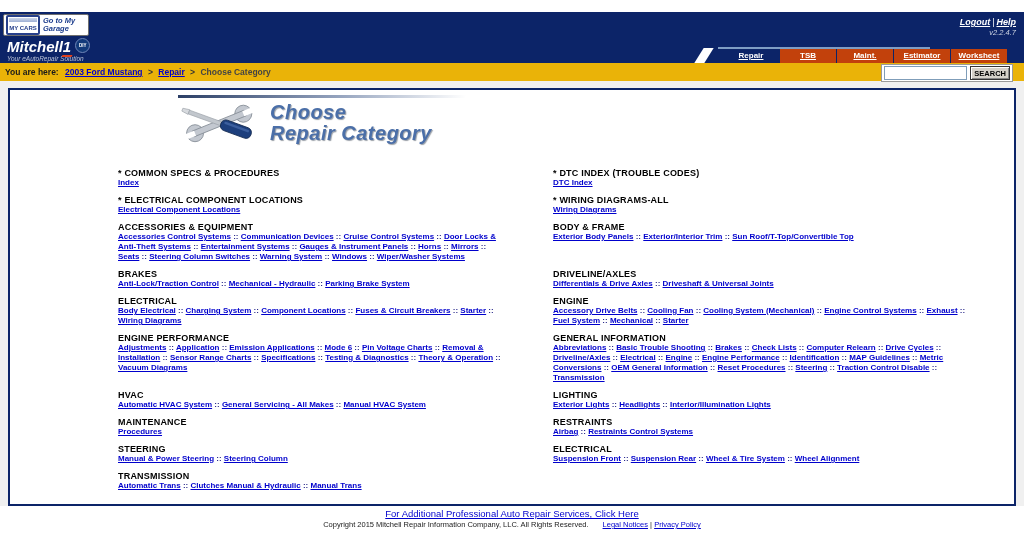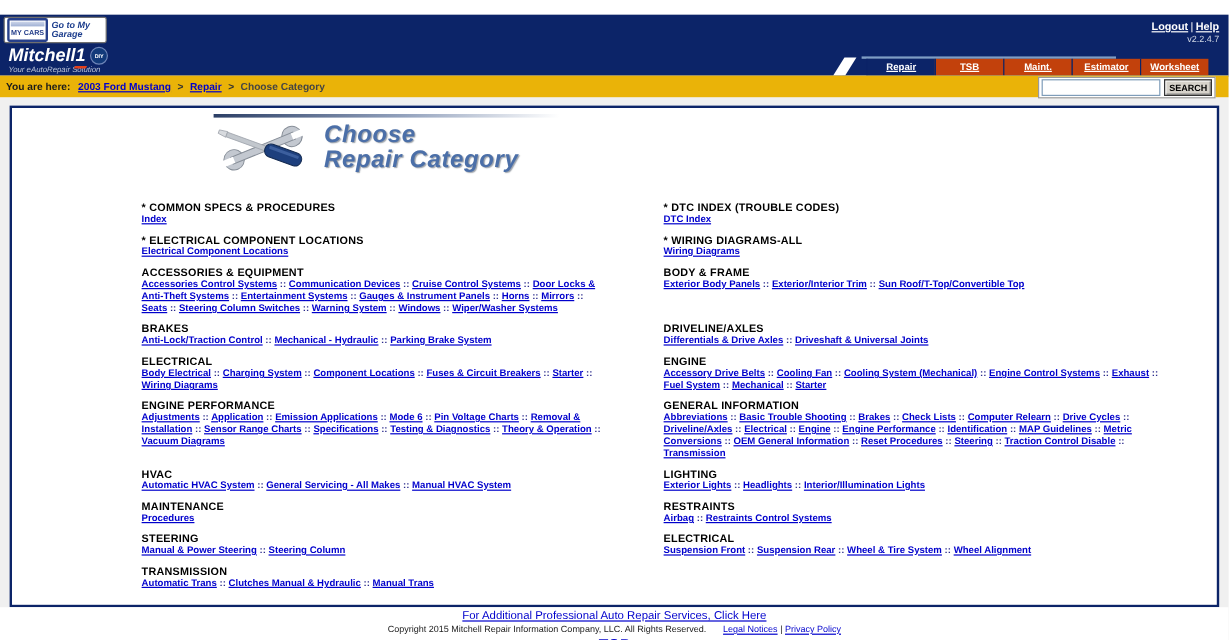--- a/index.html
+++ b/index.html
@@ -8,26 +8,26 @@
 
   
   .topnav{position:absolute;top:0;left:0;width:100%;height:51px;background:#0c2468;}
   .garage-btn{position:absolute;top:2px;left:3px;height:22px;background:#fff;border:1px solid #6f6f6f;
     border-radius:2px;display:flex;align-items:center;gap:3px;padding:1px 5px 1px 2px;cursor:pointer;box-sizing:border-box;}
   .plate{width:30px;height:16px;border:2px solid #27408b;border-radius:2px;background:#fff;position:relative;
     display:flex;align-items:flex-end;justify-content:center;box-sizing:content-box;}
   .plate-banner{position:absolute;top:1px;left:1px;right:1px;height:4px;background:linear-gradient(#cdd6ea,#9fb0d4);}
   .plate-text{font-size:6px;font-weight:bold;color:#27408b;line-height:9px;}
   .garage-label{font-size:7.5px;font-weight:bold;font-style:italic;color:#1b3c8c;width:40px;line-height:8px;}
-  .session{position:absolute;top:5px;right:8px;text-align:right;font-size:9px;color:#fff;}
+  .session{position:absolute;top:5px;right:8px;text-align:right;font-size:9px;color:#fff;font-style:italic;}
   .session a{color:#fff;font-weight:bold;text-decoration:underline;cursor:pointer;}
   .session .pipe{margin:0 2px;}
   .version{font-size:7.5px;color:#cfd6e4;margin-top:1px;}
   .brand{position:absolute;left:7px;top:26px;color:#fff;}
-  .brand-row{display:flex;align-items:center;}
+  .brand-row{display:flex;align-items:flex-start;}
   .brand-name{font-size:15px;font-weight:bold;font-style:italic;color:#fff;position:relative;}
   .brand-swoosh{position:absolute;right:-1px;bottom:-2px;width:10px;height:2px;background:#e2401c;transform:skewX(-30deg);}
   .brand-badge{width:13px;height:13px;border-radius:50%;background:#123a7a;border:1px solid #6f86b8;color:#fff;
     font-size:4.5px;font-weight:bold;display:flex;align-items:center;justify-content:center;margin-left:4px;}
   .tagline{font-size:6.5px;color:#b9c2d6;font-style:italic;}
 
   
   .tab-accent{position:absolute;top:35px;left:718px;width:212px;height:2px;background:#7f9dc4;}
   .diag{position:absolute;top:36px;left:699px;width:10px;height:15px;background:#fff;transform:skewX(-32deg);}
   .tab-bar{position:absolute;top:37px;left:722px;display:flex;height:14px;}
@@ -38,21 +38,21 @@
 
   
   .crumb-bar{position:absolute;top:51px;left:0;width:100%;height:18px;background:#eab308;font-size:8.5px;
     line-height:18px;padding-left:5px;box-sizing:border-box;white-space:nowrap;}
   .crumb-prefix{font-weight:bold;color:#1a1a1a;margin-right:4px;}
   .crumb-bar a{color:#0000cc;font-weight:bold;text-decoration:underline;cursor:pointer;}
   .crumb-sep{color:#333;font-weight:bold;margin:0 3px;}
   .crumb-current{font-weight:bold;color:#444;}
 
   
-  .search-box{position:absolute;top:52px;right:11px;width:148px;height:18px;background:#fff;border:1px solid #9a9a9a;
+  .search-box{position:absolute;top:52px;right:11px;width:132px;height:18px;background:#fff;border:1px solid #9a9a9a;
     display:flex;align-items:center;gap:3px;padding:1px 2px;box-sizing:border-box;}
   .search-input{flex:1;height:12px;font-size:9px;border:1px solid #7f9db9;padding:0 2px;min-width:0;}
   .search-btn{height:14px;font-size:7.5px;font-weight:bold;background:#d6d2ca;border:1px solid #333;
     box-shadow:inset 1px 1px 0 #fff,inset -1px -1px 0 #888;padding:0 3px;cursor:pointer;font-family:inherit;line-height:11px;}
 
   
   .panel{position:absolute;top:76px;left:8px;width:1008px;height:418px;box-sizing:border-box;background:#fff;border:2px solid #0c2468;padding-left:10px;}
   .page-header{display:flex;align-items:flex-start;margin:10px 0 0 158px;height:54px;}
   .tools-icon{width:82px;height:46px;margin-right:10px;}
   .title-block{position:relative;padding-top:2px;}

